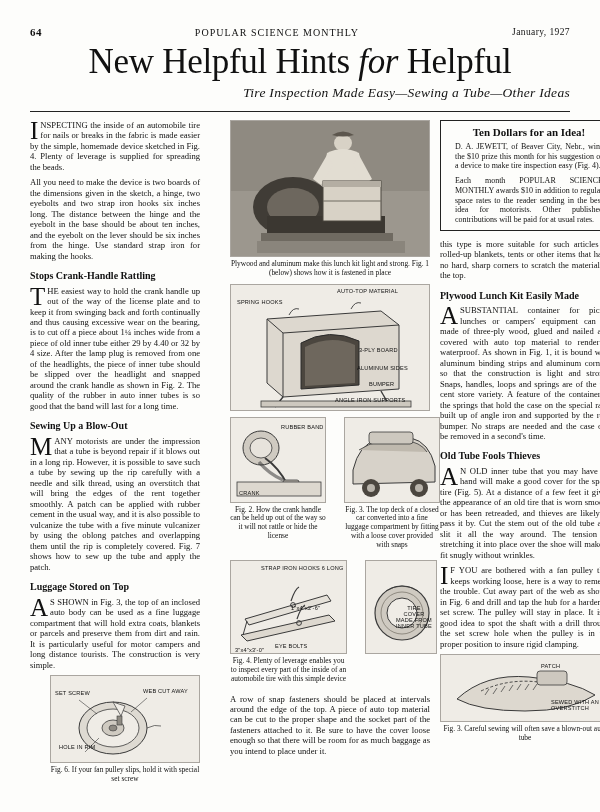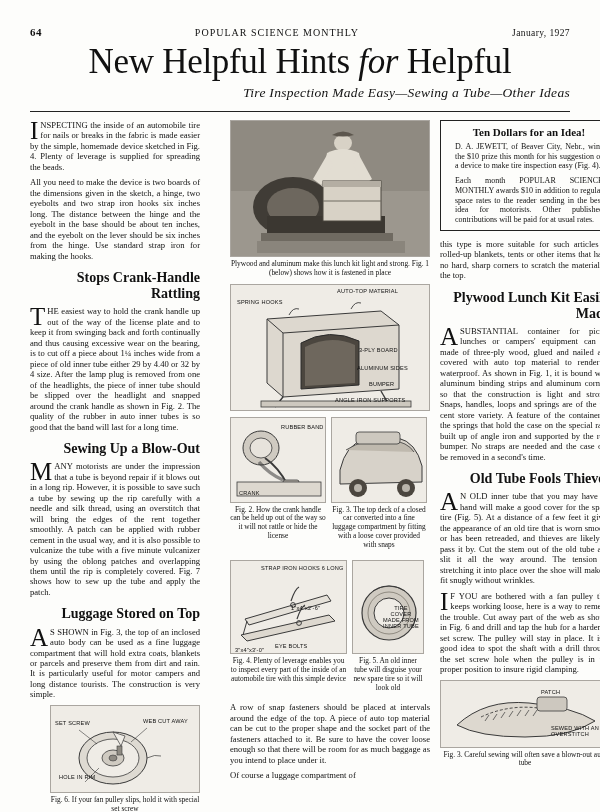--- a/index.html
+++ b/index.html
@@ -11,21 +11,21 @@
     overflow:hidden;
   }
   .page{
     position:relative;
     width:600px;height:812px;
     box-sizing:border-box;
     padding:26px 30px 10px 30px;
   }
   
   .runhead{
-    display:flex;align-items:flex-end;justify-content:space-between;
+    display:flex;align-items:center;justify-content:space-between;
     font-size:9.5px;letter-spacing:.4px;
     border-bottom:0;
     margin-bottom:2px;
   }
   .runhead .folio{font-weight:bold;font-size:11px;}
   .runhead .center{font-variant:small-caps;letter-spacing:1px;font-size:10px;}
   .runhead .right{font-size:9.5px;}
 
   
   h1.title{
@@ -60,23 +60,23 @@
   .col.right{width:170px;}
 
   p{
     margin:0 0 5px 0;
     font-size:8.6px;
     line-height:1.22;
     text-align:justify;
     hyphens:auto;
   }
   .sechead{
-    text-align:right;
+    text-align:left;
     font-weight:bold;
-    font-size:14px;
+    font-size:10px;
     margin:9px 0 4px 0;
     line-height:1.15;
   }
   
   .dropcap{
     float:left;
     font-size:25px;
     line-height:19px;
     padding:1px 2px 0 0;
     font-weight:normal;
@@ -109,21 +109,21 @@
     overflow:hidden;
   }
   .lbl{
     position:absolute;
     font-size:5.6px;
     letter-spacing:.2px;
     color:#111;
     font-family:"Liberation Sans", sans-serif;
     white-space:nowrap;
   }
-  .figrow{display:flex;gap:5px;}
+  .figrow{display:flex;gap:18px;}
 </style>
 </head>
 <body>
 
 <div class="page">
 
   <div class="runhead">
     <div class="folio">64</div>
     <div class="center">POPULAR SCIENCE MONTHLY</div>
     <div class="right">January, 1927</div>
@@ -289,26 +289,24 @@
           <div class="art" style="height:92px;">
             <svg width="72" height="92" viewBox="0 0 72 92">
               <rect x="0" y="0" width="72" height="92" fill="#efece6"></rect>
               <ellipse cx="36" cy="52" rx="27" ry="27" fill="#cfcac1" stroke="#3a3a3a" stroke-width="1.2"></ellipse>
               <ellipse cx="36" cy="52" rx="15" ry="15" fill="#efece6" stroke="#3a3a3a" stroke-width="1"></ellipse>
               <ellipse cx="36" cy="52" rx="21" ry="21" fill="none" stroke="#7d786f" stroke-width="0.8"></ellipse>
               <path d="M20 30 q16 -10 32 0" fill="none" stroke="#3a3a3a" stroke-width="0.8"></path>
             </svg>
             <div class="lbl" style="left:30px;top:44px;width:36px;white-space:normal;text-align:center;">TIRE COVER MADE FROM INNER TUBE</div>
           </div>
-          <div class="cap">Fig. 5. An old inner tube will disguise your new spare tire so it will look old</div>
         </div>
       </div>
 
       <p style="margin-top:4px;">A row of snap fasteners should be placed at intervals around the edge of the top. A piece of auto top material can be cut to the proper shape and the socket part of the fasteners attached to it. Be sure to have the cover loose enough so that there will be room for as much baggage as you intend to place under it.</p>
-      <p>Of course a luggage compartment of</p>
     </div>
 
     <div class="col right">
       <div class="box">
         <div class="bhead">Ten Dollars for an Idea!</div>
         <p style="font-size:8px;">D. A. JEWETT, of Beaver City, Nebr., wins the $10 prize this month for his suggestion of a device to make tire inspection easy (Fig. 4).</p>
         <p style="font-size:8px;margin-bottom:0;">Each month POPULAR SCIENCE MONTHLY awards $10 in addition to regular space rates to the reader sending in the best idea for motorists. Other published contributions will be paid for at usual rates.</p>
       </div>
 
       <p>this type is more suitable for such articles as rolled-up blankets, tents or other items that have no hard, sharp corners to scratch the material of the top.</p>

